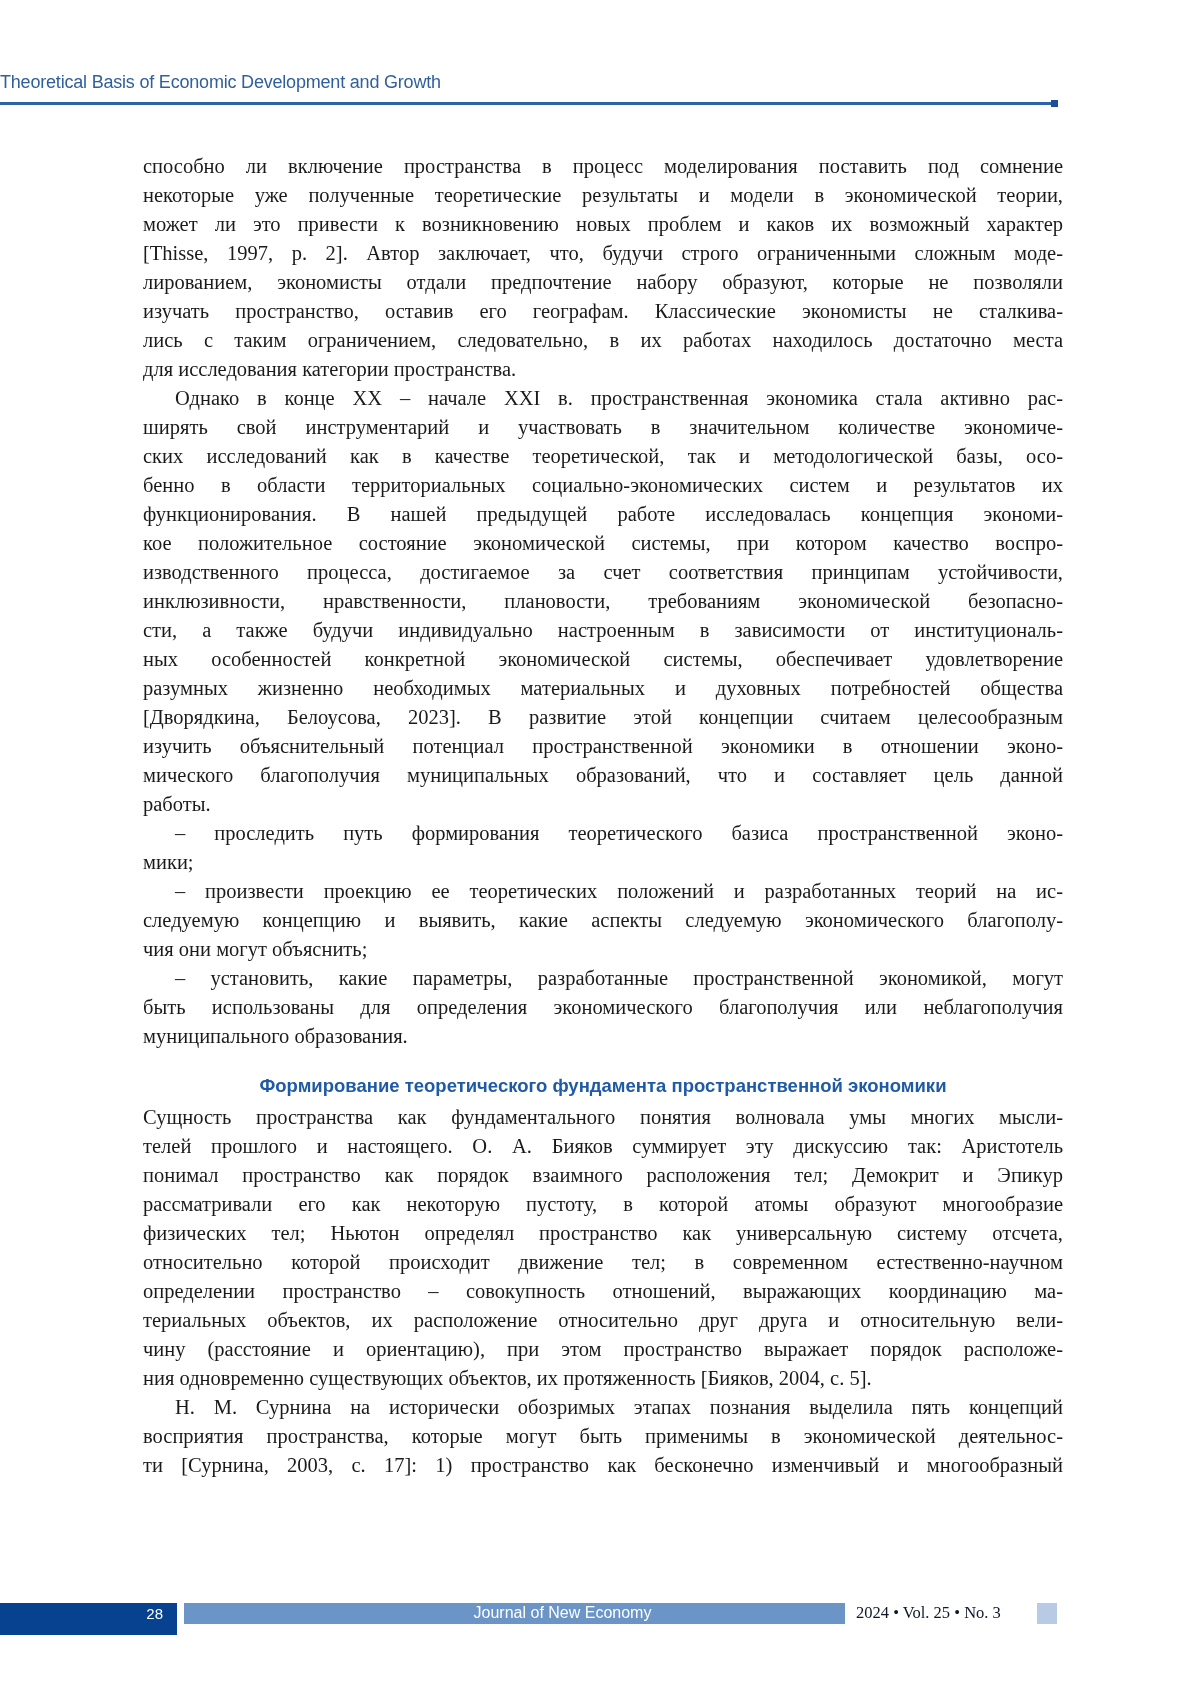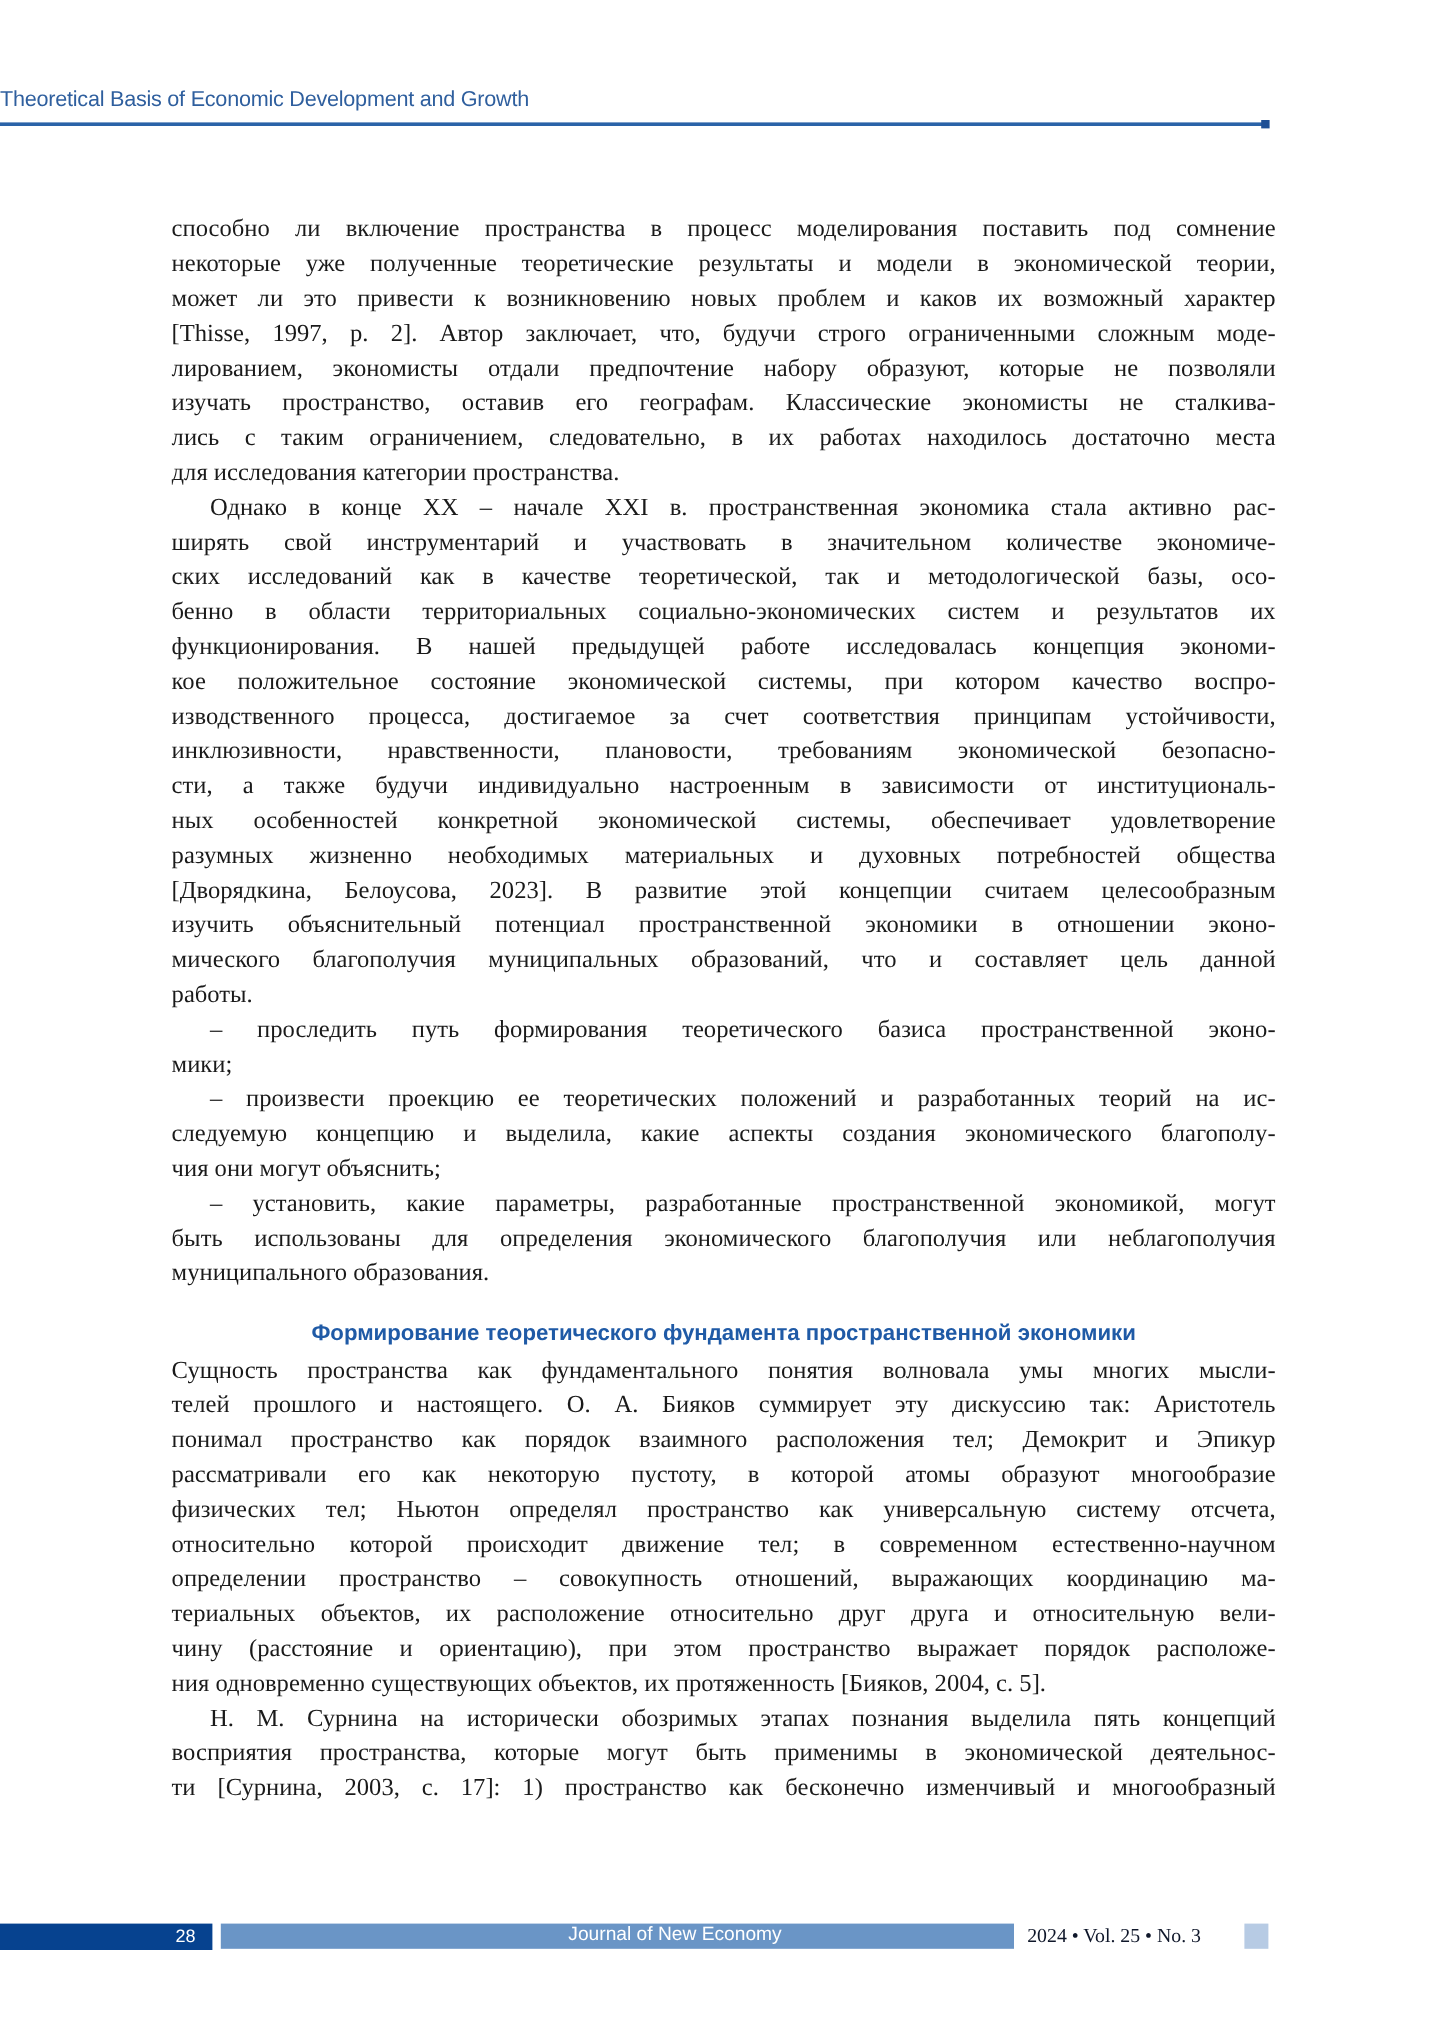--- a/index.html
+++ b/index.html
@@ -6,33 +6,33 @@
   body { width:1200px; height:1697px; position:relative; overflow:hidden; }
   .running-head {
     position:absolute; left:0; top:72px; width:1200px; 
     font-family:"Liberation Sans", sans-serif; font-size:18px; color:#2f5f9e;
     letter-spacing:-0.2px;
   }
   .head-rule { position:absolute; left:0; top:102px; width:1055px; height:3px; background:#2a63a8; }
   .head-rule-cap { position:absolute; left:1051px; top:100px; width:7px; height:7px; background:#1e4f95; }
 
   .body-text {
-    position:absolute; left:143px; top:177px; width:920px;
+    position:absolute; left:143px; top:152px; width:920px;
     font-family:"Liberation Serif", serif; font-size:20.5px; color:#1a1a1a;
   }
   .ln { height:29px; line-height:29px; white-space:nowrap; text-align:justify; text-align-last:justify; overflow:hidden; }
   .ln.last { text-align-last:left; }
   .ln.ind { padding-left:32px; }
   .gap-heading { height:18px; }
   .section-heading {
     height:34px; line-height:34px; text-align:center;
     font-family:"Liberation Sans", sans-serif; font-weight:bold; font-size:18.5px; color:#1f5aa6;
   }
 
-  .footer-left { position:absolute; left:0; top:1603px; width:177px; height:22px; background:#06428f; }
+  .footer-left { position:absolute; left:0; top:1603px; width:177px; height:32px; background:#06428f; }
   .footer-page { position:absolute; right:14px; top:0; line-height:21px; font-family:"Liberation Sans", sans-serif; font-size:15px; color:#ffffff; }
   .footer-mid { position:absolute; left:184px; top:1603px; width:661px; height:21px; background:#6a95c6; }
   .footer-journal { position:absolute; left:0; top:-1px; width:100%; text-align:center; line-height:21px; font-family:"Liberation Sans", sans-serif; font-size:16px; color:#ffffff;margin-left:48px; }
   .footer-issue { position:absolute; left:856px; top:1601px; line-height:24px; font-family:Liberation Serif, serif; font-size:16.5px; color:#0f172a; }
   .footer-square { position:absolute; left:1037px; top:1603px; width:20px; height:21px; background:#b7cbe4; }
 </style>
 </head>
 <body>
 
 <div class="running-head">Theoretical Basis of Economic Development and Growth</div>
@@ -70,21 +70,21 @@
   </div>
 
 
   <div>
     <div>
       <div class="ln ind">– проследить путь формирования теоретического базиса пространственной эконо-</div>
       <div class="ln last">мики;</div>
     </div>
     <div>
       <div class="ln ind">– произвести проекцию ее теоретических положений и разработанных теорий на ис-</div>
-      <div class="ln">следуемую концепцию и выделила, какие аспекты создания экономического благополу-</div>
+      <div class="ln">следуемую концепцию и выявить, какие аспекты следуемую экономического благополу-</div>
       <div class="ln last">чия они могут объяснить;</div>
     </div>
     <div>
       <div class="ln ind">– установить, какие параметры, разработанные пространственной экономикой, могут</div>
       <div class="ln">быть использованы для определения экономического благополучия или неблагополучия</div>
       <div class="ln last">муниципального образования.</div>
     </div>
   </div>
 
   <div class="gap-heading"></div>

